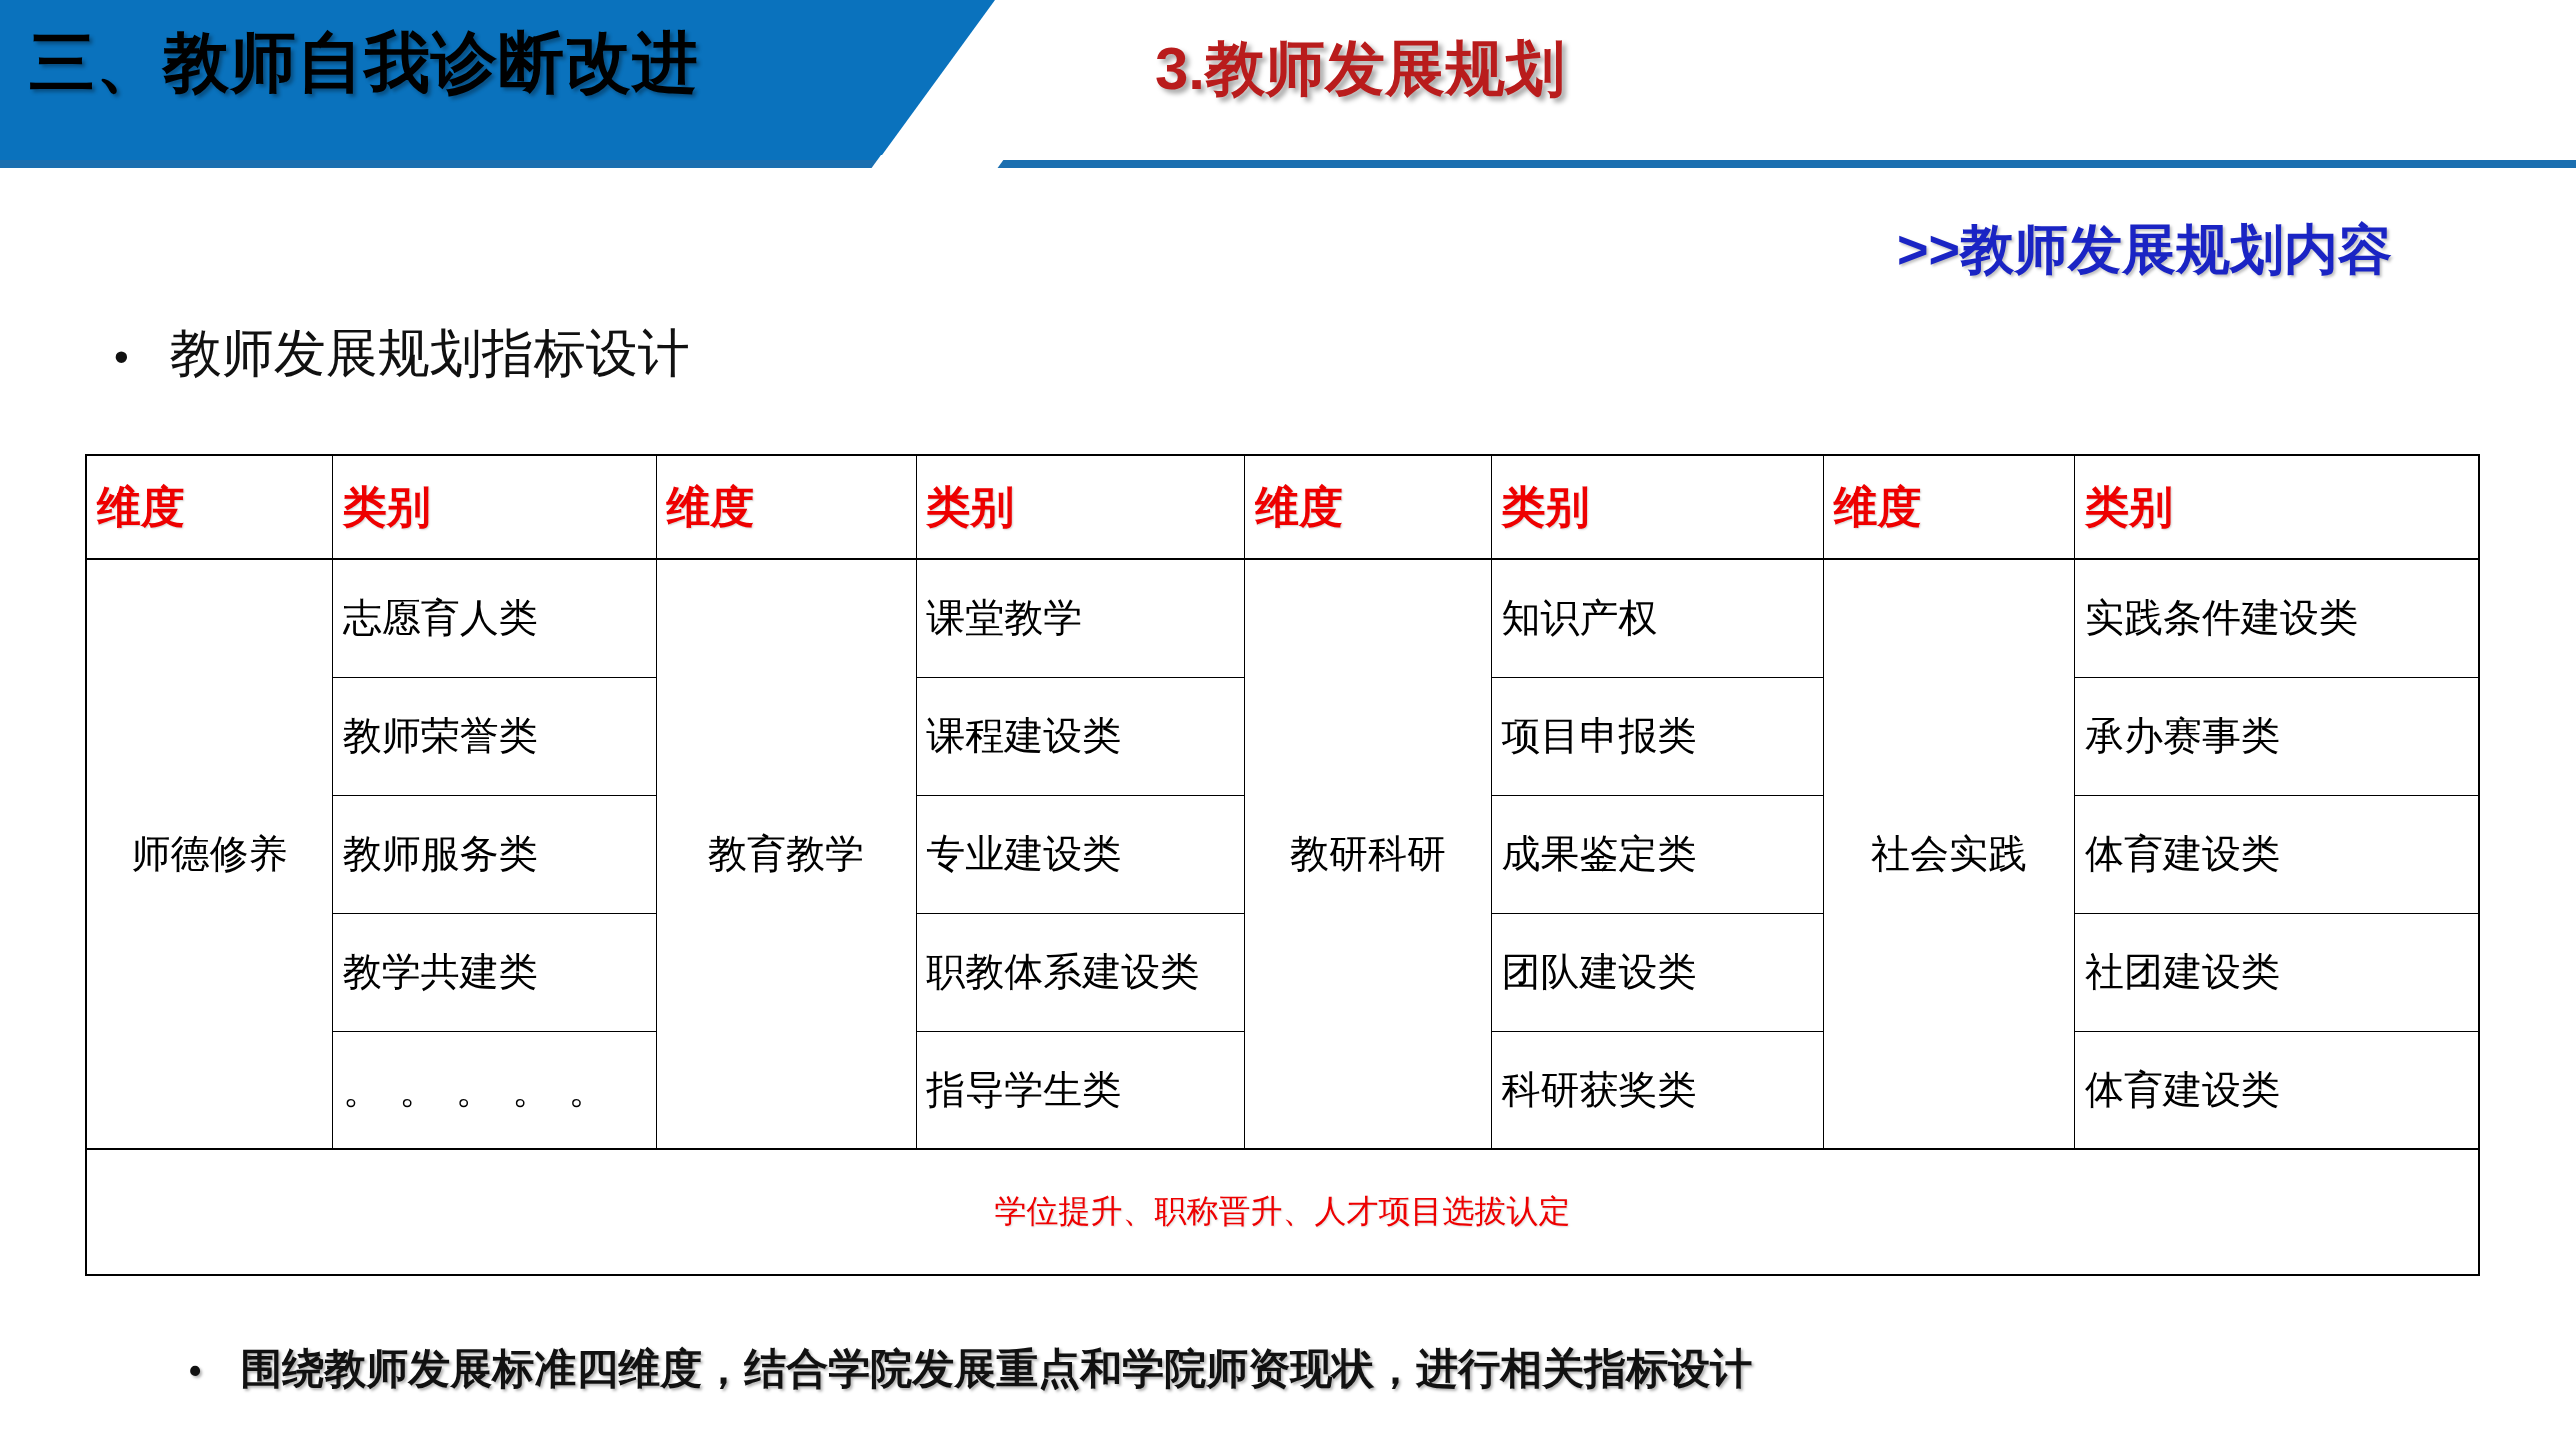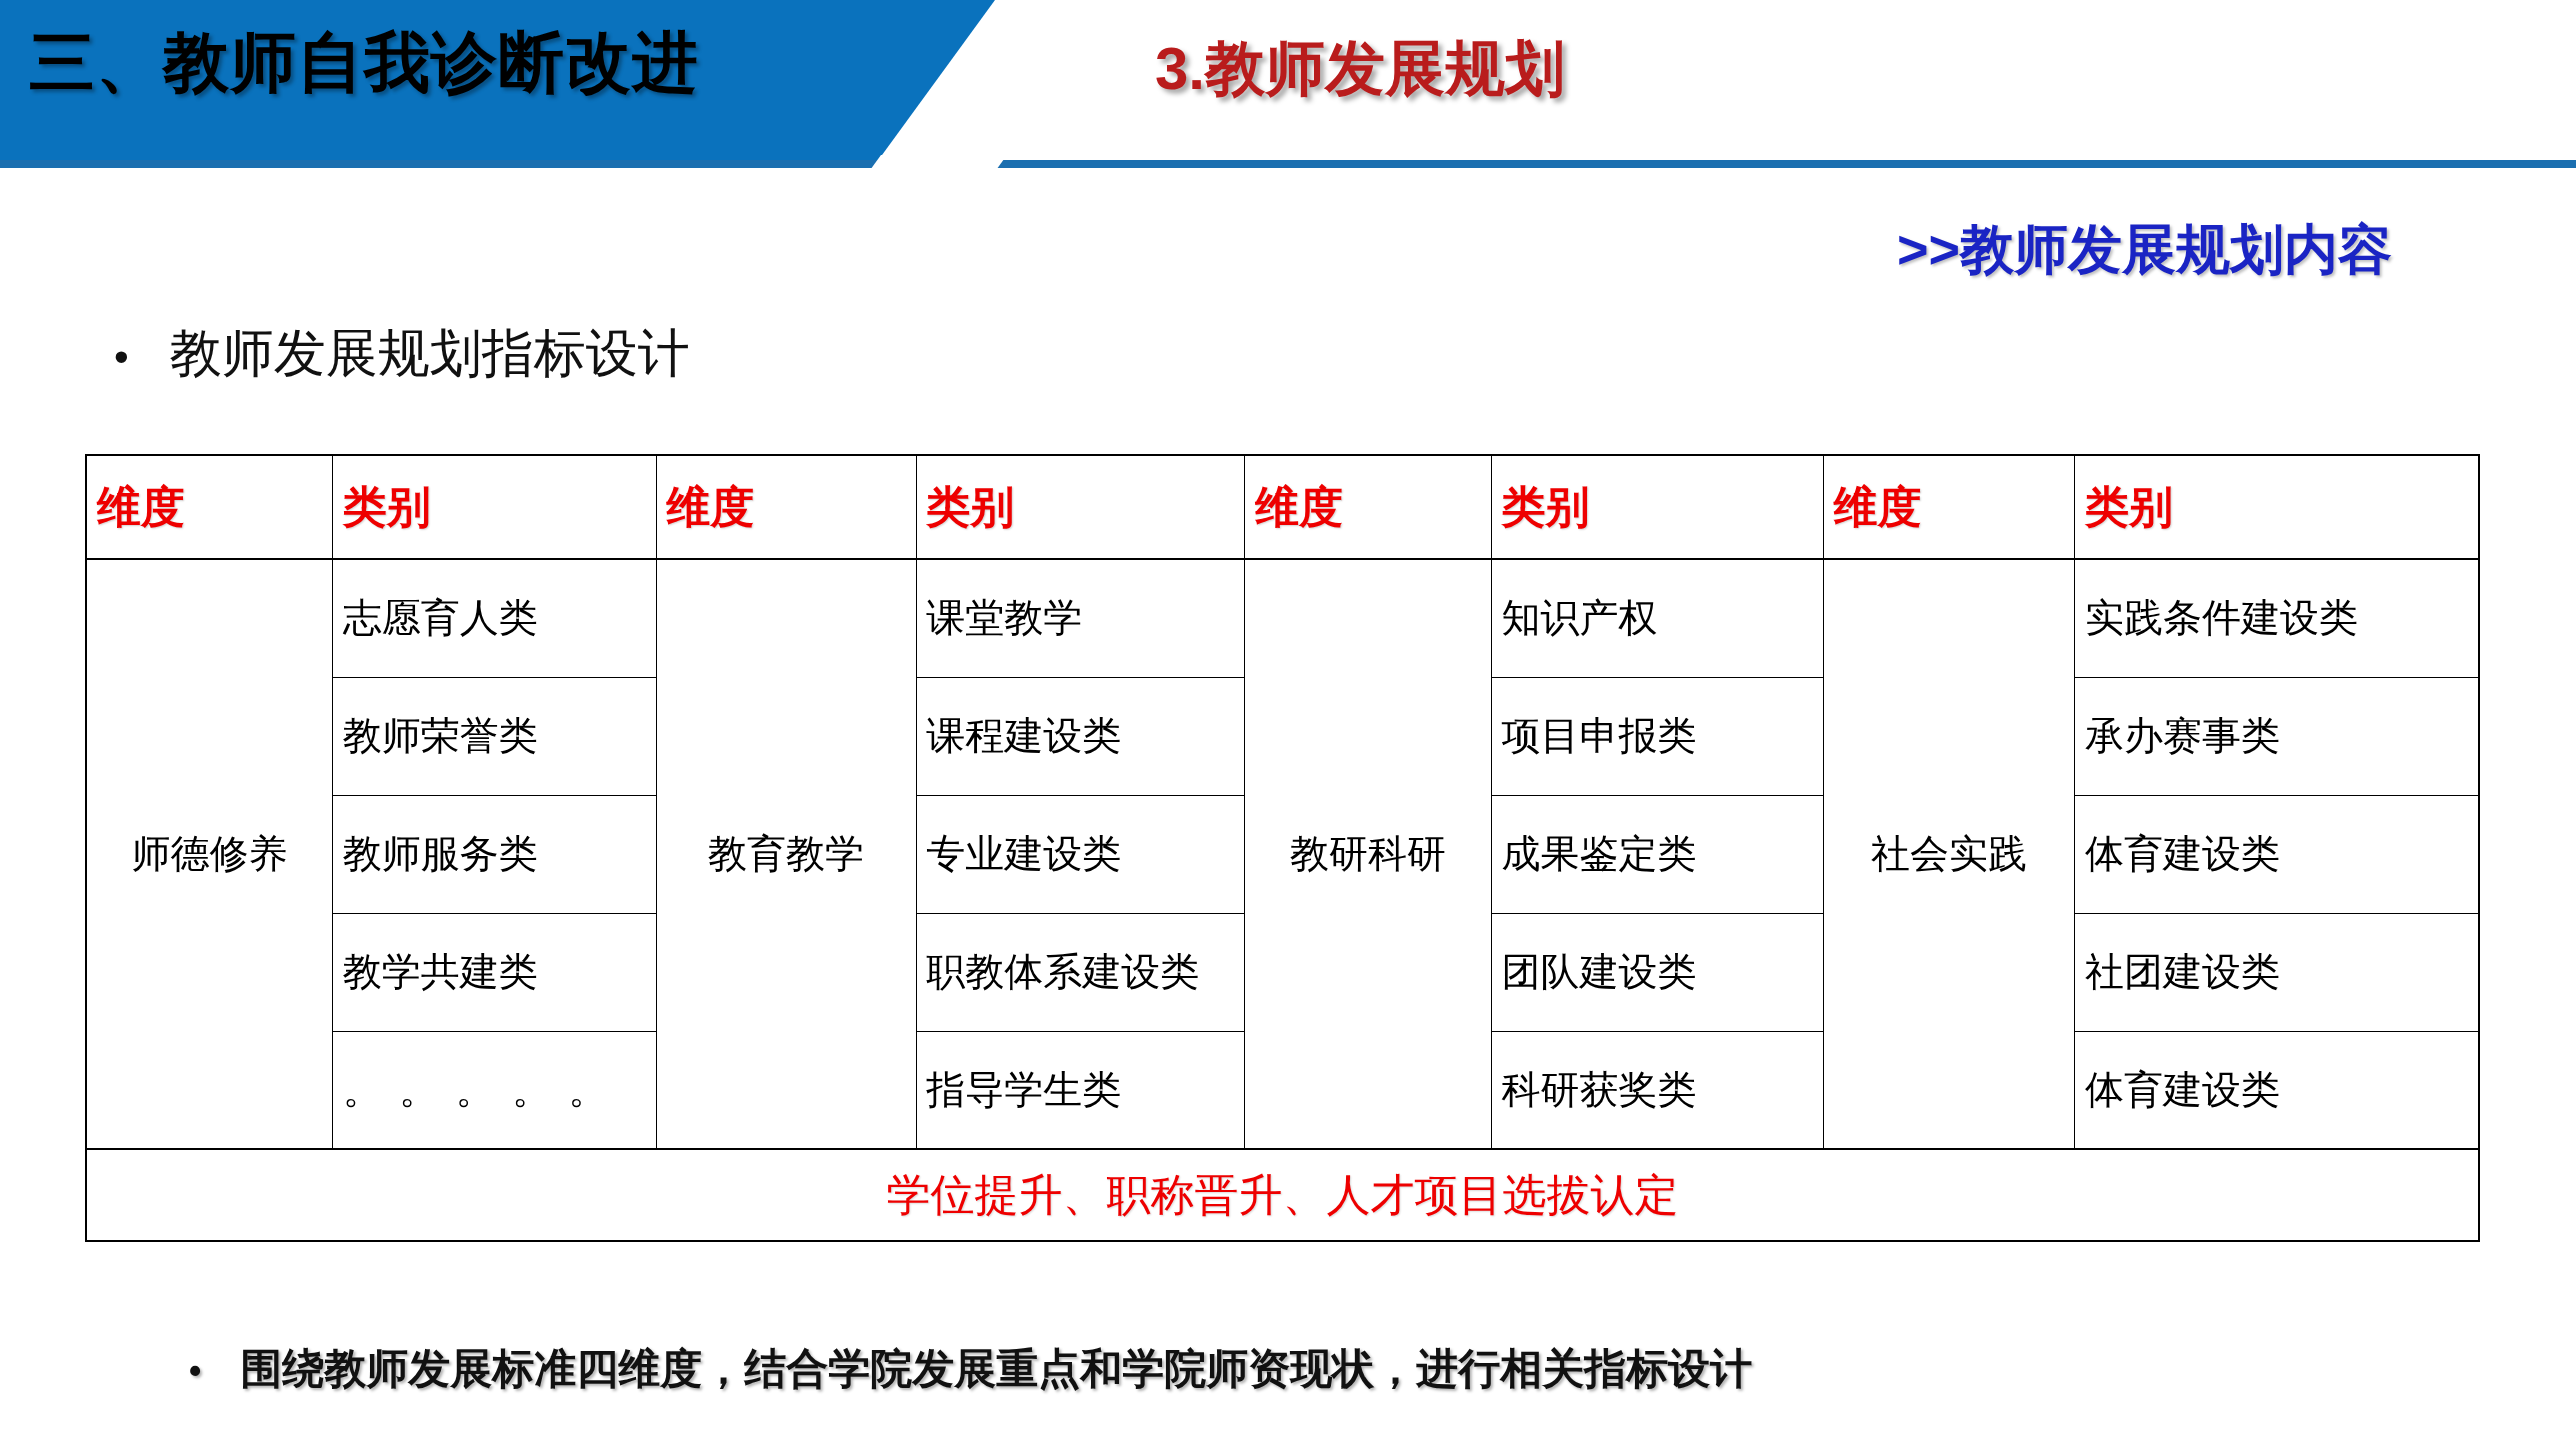--- a/index.html
+++ b/index.html
@@ -143,24 +143,24 @@
     text-align: left;
   }
   td.dots-cell {
     text-align: left;
     vertical-align: bottom;
     padding-bottom: 15.5px;
     letter-spacing: 17.4px;
     font-size: 37px;
   }
   tr#table-footer-row td {
-    height: 92px;
+    height: 126px;
     text-align: center;
     color: #ee0000;
-    font-size: 44px;
+    font-size: 32px;
     border-top: 2.9px solid #000;
     text-shadow: 1px 1px 1.9px rgba(0,0,0,0.15);
     margin-left: 20px;
   }
 
   
   col.c-dim { width: 147px; }
   col.c-cat1 { width: 193px; }
   col.c-dim2 { width: 155px; }
   col.c-cat2 { width: 196px; }

